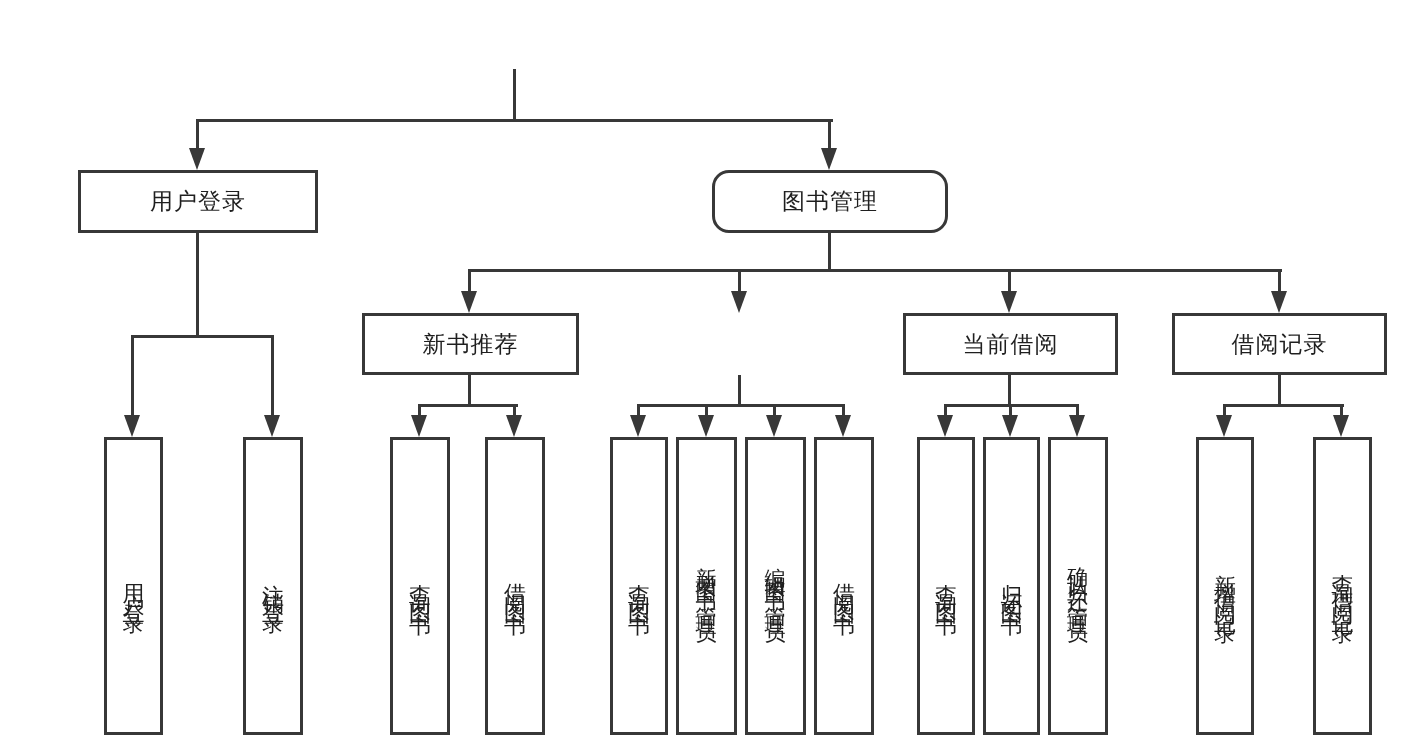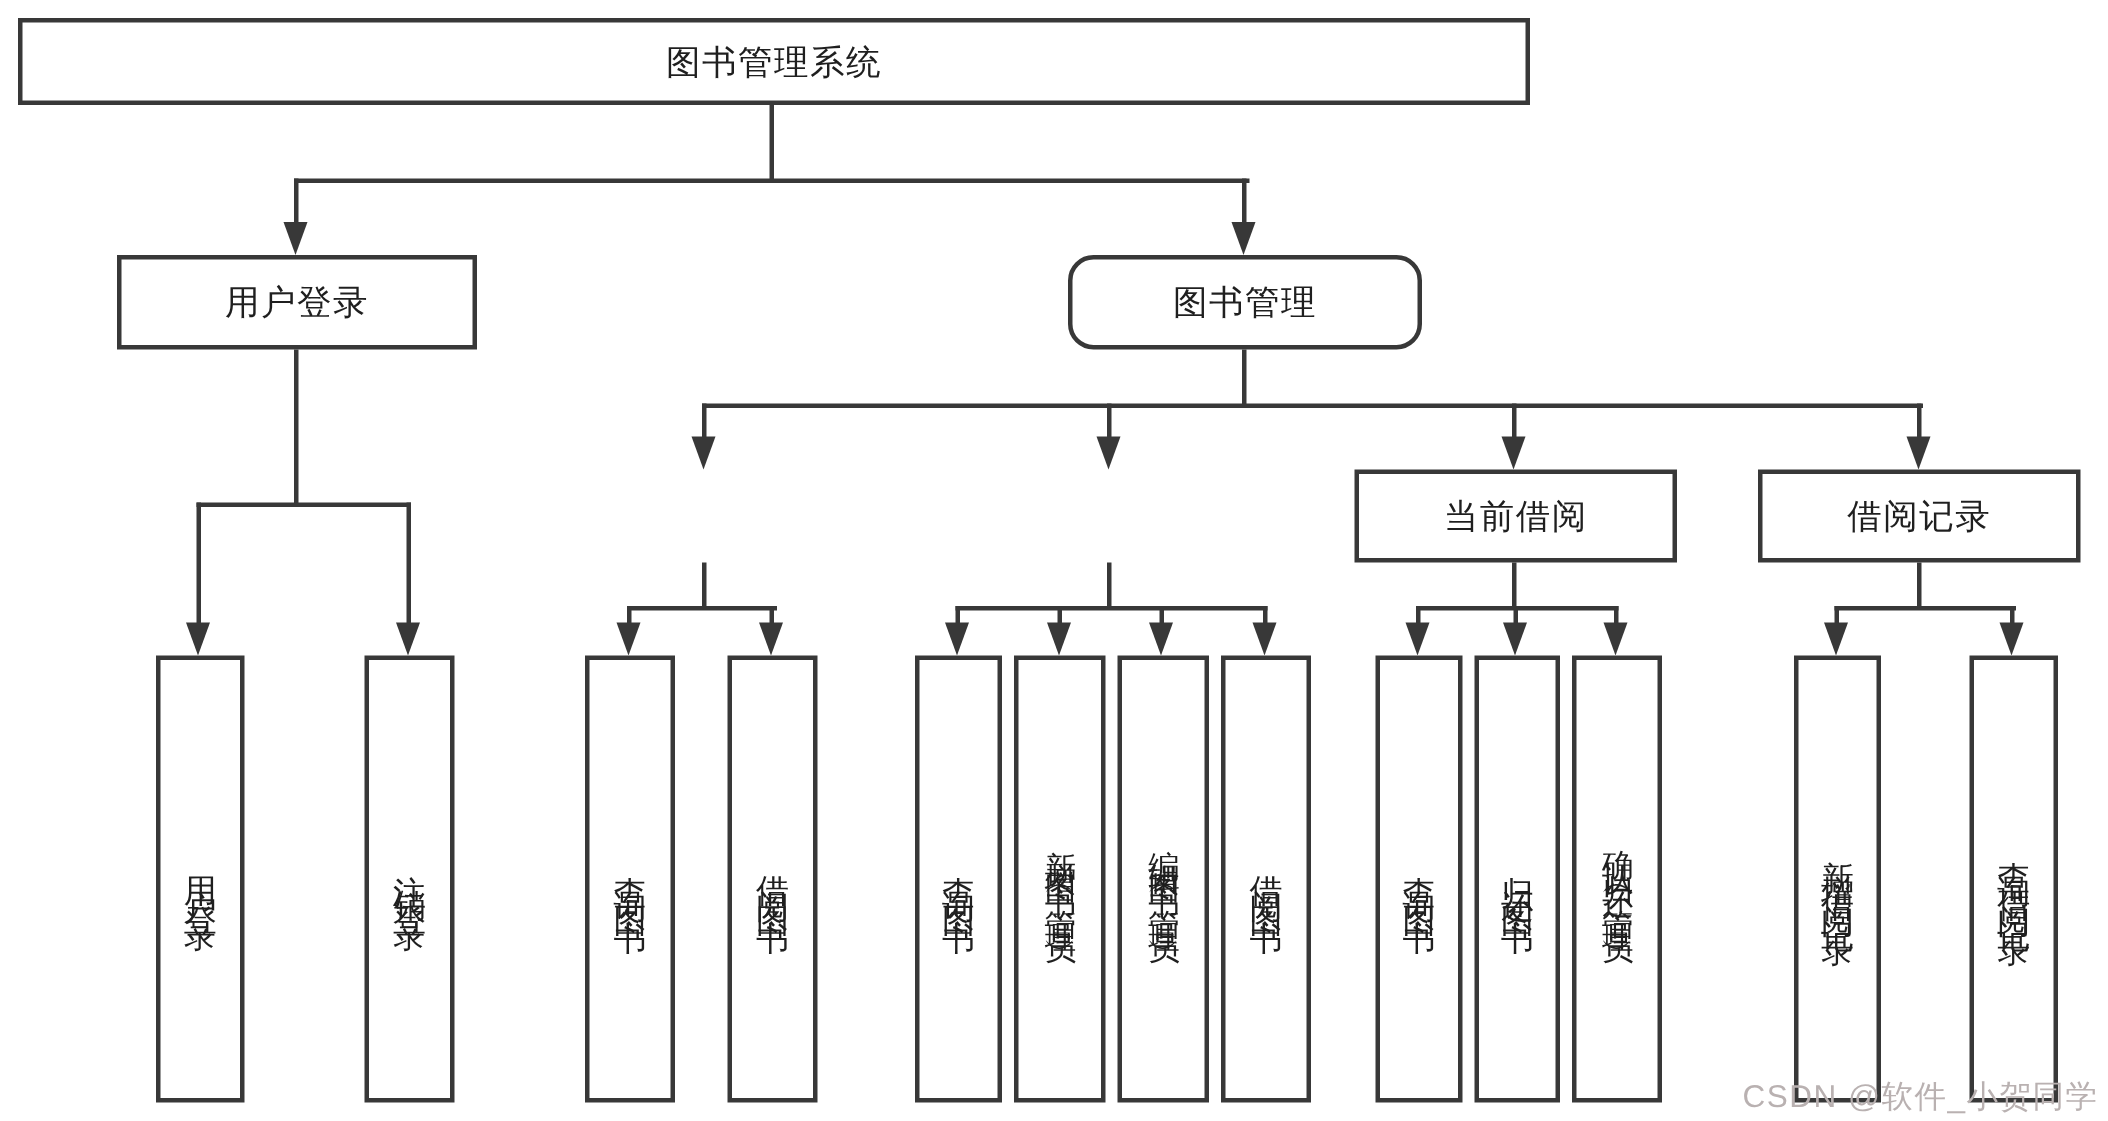--- a/index.html
+++ b/index.html
@@ -27,21 +27,20 @@
   #watermark{
     position:absolute;right:6px;bottom:2px;font-size:21px;color:#b9b1b1;
     letter-spacing:1px;white-space:nowrap;
   }
 </style>
 </head>
 <body>
 
 <div id="canvas">
 
-  <div class="box h" style="left:12px;top:12px;width:1008px;height:58px;">图书管理系统</div>
 
   <i class="vl" style="left:513px;top:69px;height:53px;"></i>
   <i class="hl" style="left:196px;top:119px;width:637px;"></i>
   <i class="vl" style="left:196px;top:119px;height:31px;"></i>
   <i class="ar" style="left:189px;top:148px;"></i>
   <i class="vl" style="left:828px;top:119px;height:31px;"></i>
   <i class="ar" style="left:821px;top:148px;"></i>
 
   <div class="box h" style="left:78px;top:170px;width:240px;height:63px;">用户登录</div>
   <div class="box h" style="left:712px;top:170px;width:236px;height:63px;border-radius:17px;">图书管理</div>
@@ -57,20 +56,21 @@
   <i class="hl" style="left:468px;top:269px;width:814px;"></i>
   <i class="vl" style="left:468px;top:269px;height:24px;"></i>
   <i class="ar" style="left:461px;top:291px;"></i>
   <i class="vl" style="left:738px;top:269px;height:24px;"></i>
   <i class="ar" style="left:731px;top:291px;"></i>
   <i class="vl" style="left:1008px;top:269px;height:24px;"></i>
   <i class="ar" style="left:1001px;top:291px;"></i>
   <i class="vl" style="left:1278px;top:269px;height:24px;"></i>
   <i class="ar" style="left:1271px;top:291px;"></i>
 
+  <div class="box h" style="left:362px;top:313px;width:217px;height:62px;">新书推荐</div>
   <div class="box h" style="left:903px;top:313px;width:215px;height:62px;">当前借阅</div>
   <div class="box h" style="left:1172px;top:313px;width:215px;height:62px;">借阅记录</div>
 
   <i class="vl" style="left:468px;top:375px;height:31px;"></i>
   <i class="hl" style="left:418px;top:404px;width:100px;"></i>
   <i class="vl" style="left:418px;top:404px;height:13px;"></i>
   <i class="ar" style="left:411px;top:415px;"></i>
   <i class="vl" style="left:513px;top:404px;height:13px;"></i>
   <i class="ar" style="left:506px;top:415px;"></i>
 
@@ -112,15 +112,14 @@
   <div class="box v long" style="left:745px;top:437px;width:61px;height:298px;">编辑图书（管理员）</div>
   <div class="box v" style="left:814px;top:437px;width:60px;height:298px;">借阅图书</div>
 
   <div class="box v" style="left:917px;top:437px;width:58px;height:298px;">查询图书</div>
   <div class="box v" style="left:983px;top:437px;width:57px;height:298px;">归还图书</div>
   <div class="box v long" style="left:1048px;top:437px;width:60px;height:298px;">确认归还（管理员）</div>
 
   <div class="box v" style="left:1196px;top:437px;width:58px;height:298px;">新增借阅记录</div>
   <div class="box v" style="left:1313px;top:437px;width:59px;height:298px;">查询借阅记录</div>
 
-  <div id="watermark">CSDN @软件_小贺同学</div>
 
 </div>
 
 </body></html>

